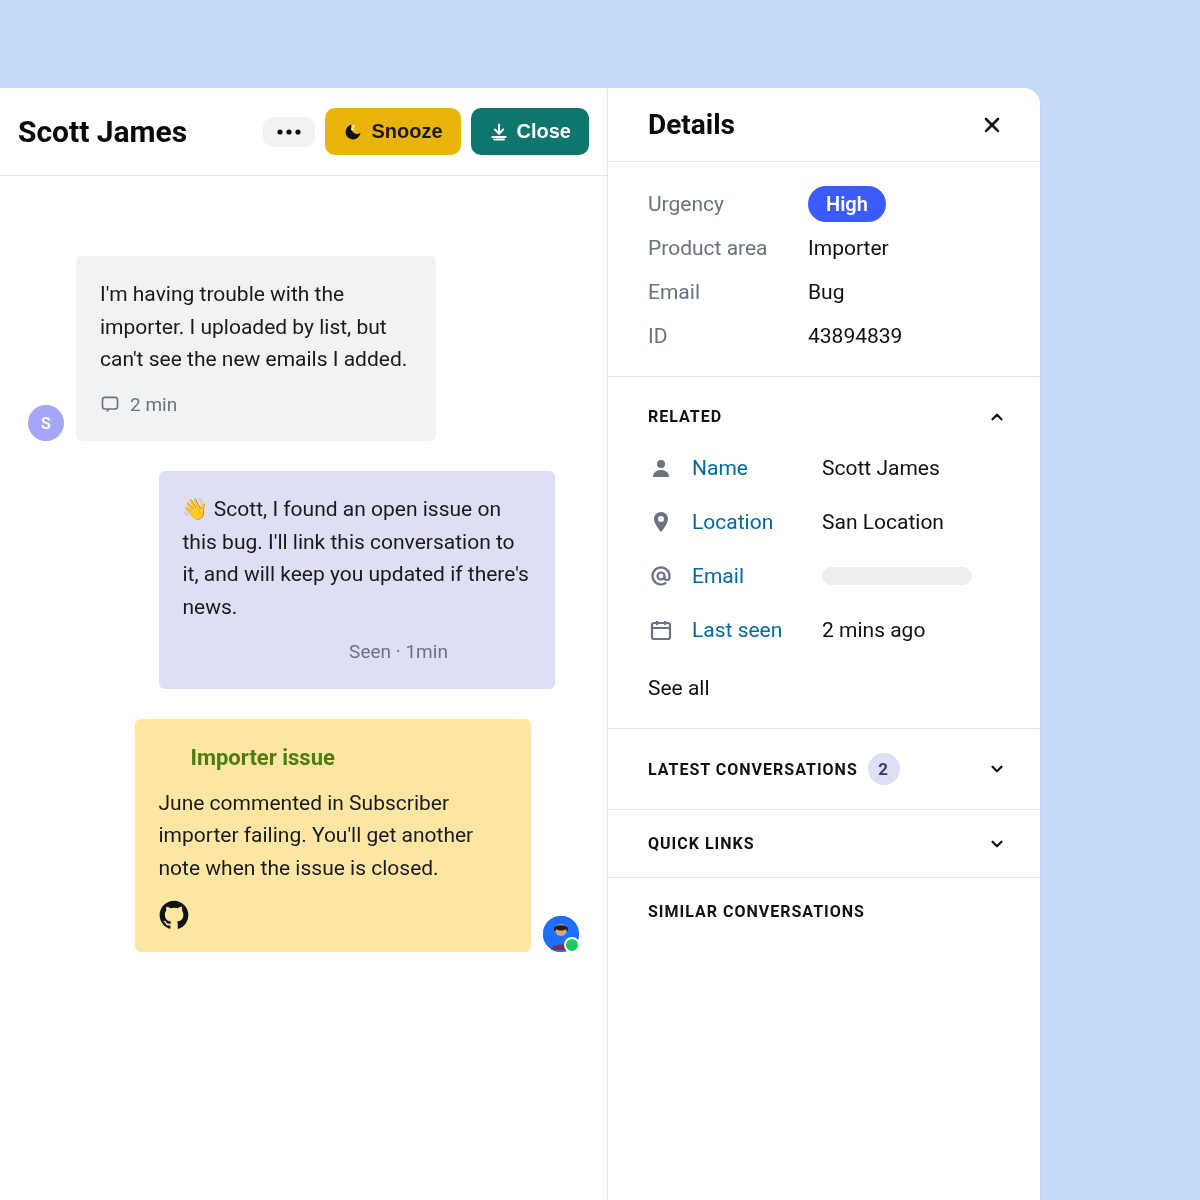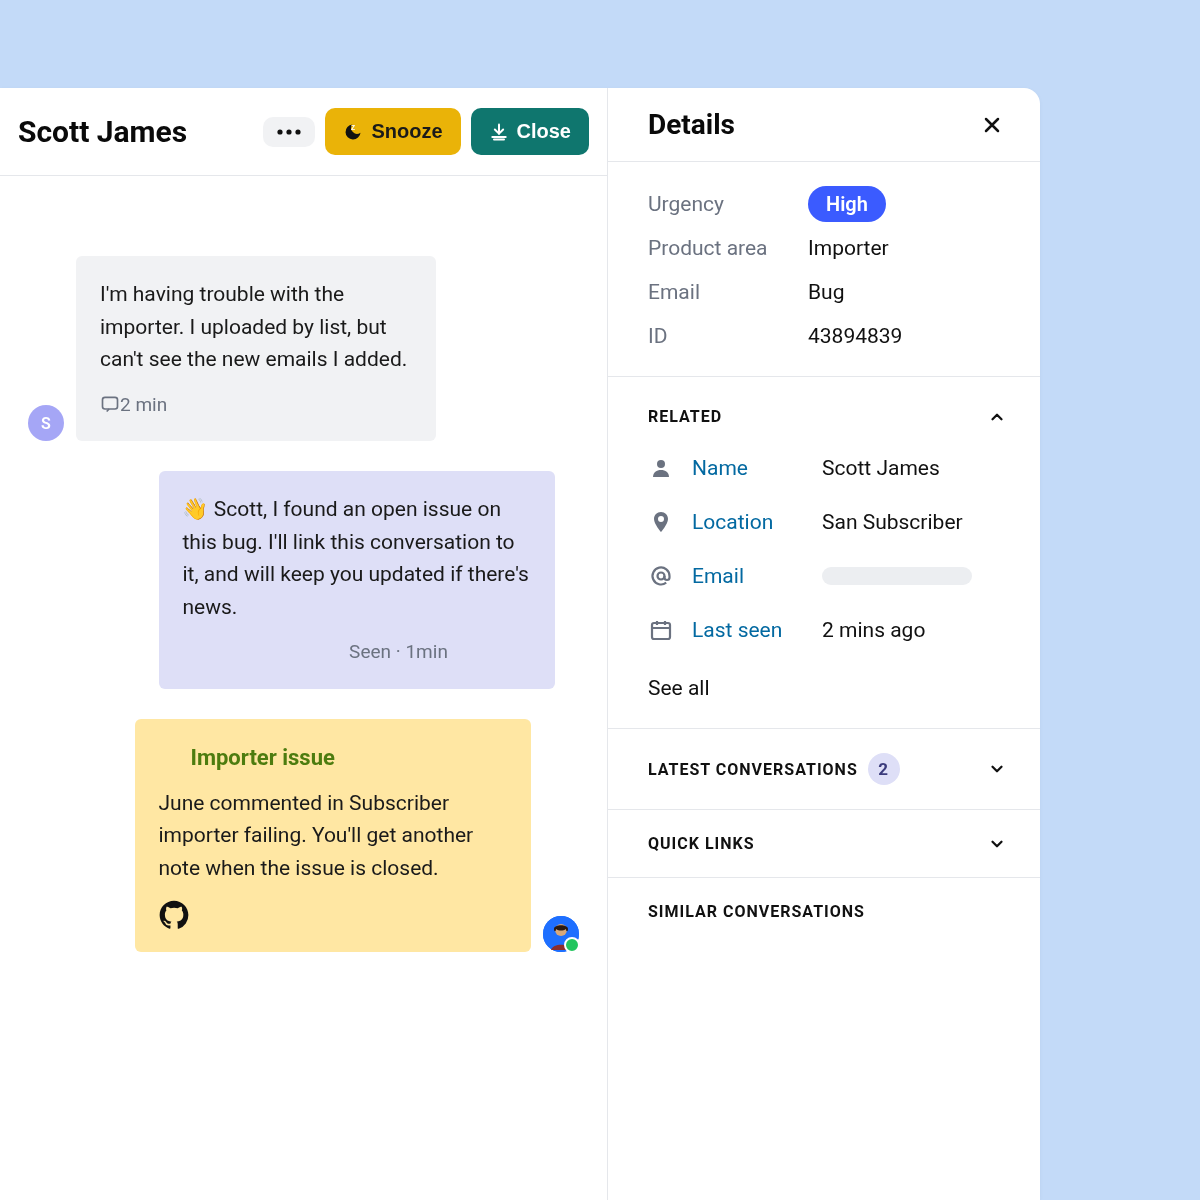--- a/index.html
+++ b/index.html
@@ -117,20 +117,21 @@
     line-height: 1.55;
     color: #1a1a1a;
     max-width: 400px;
   }
   .bubble.gray { background: #f1f2f4; max-width: 360px;}
   .bubble.lav { background: #dedff7; max-width: 396px;}
   .bubble.yellow { background: #ffe7a3; max-width: 396px;}
   .bubble .meta {
     display: flex;
     align-items: center;
+    gap: 10px;
     margin-top: 14px;
     color: #6b7280;
     font-size: 19px;
   }
   .bubble .meta.right { justify-content: flex-end; }
   .bubble h4 {
     font-size: 22px;
     font-weight: 700;
     margin-bottom: 12px;
     color: #4d7c0f;
@@ -380,21 +381,21 @@
           <span class="lbl">Name</span>
           <span class="val">Scott James</span>
         </div>
         <div class="rel-row">
           <span class="ico">
               <svg width="24" height="24" viewBox="0 0 24 24" fill="#6b7280">
                 <path d="M12 2C8 2 5 5 5 9c0 5 7 13 7 13s7-8 7-13c0-4-3-7-7-7zm0 10a3 3 0 110-6 3 3 0 010 6z"></path>
               </svg>
             </span>
           <span class="lbl">Location</span>
-          <span class="val">San Subscriber</span>
+          <span class="val">San Location</span>
         </div>
         <div class="rel-row">
           <span class="ico">
               <svg width="24" height="24" viewBox="0 0 24 24" fill="none" stroke="#6b7280" stroke-width="2.2">
                 <circle cx="12" cy="12" r="3.5"></circle>
                 <path d="M15.5 12v1.5a2.5 2.5 0 005 0V12a8.5 8.5 0 10-3.3 6.7"></path>
               </svg>
             </span>
           <span class="lbl">Email</span>
           <span class="placeholder"></span>

